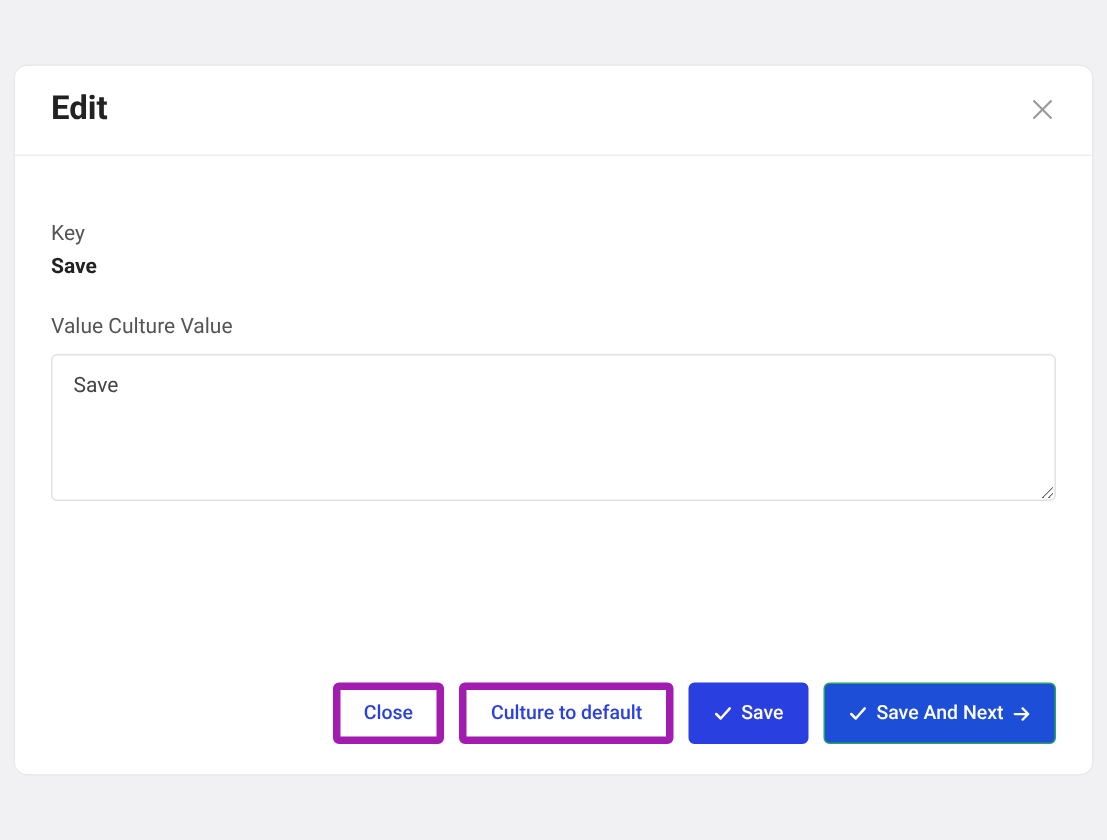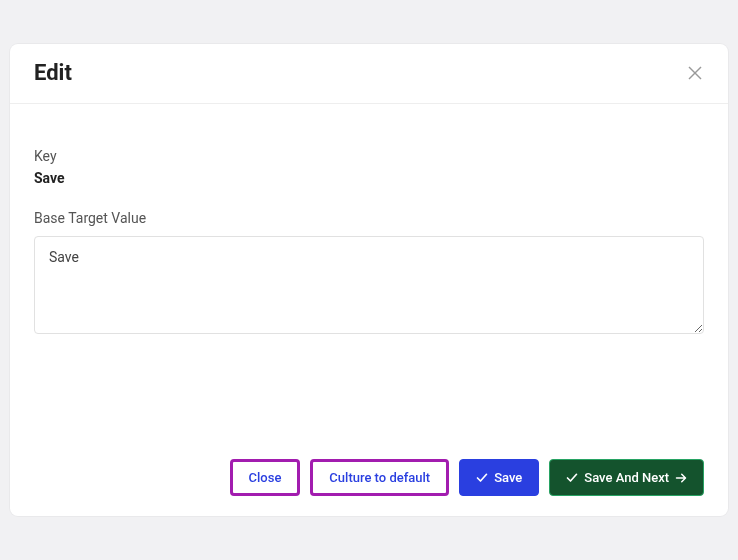--- a/index.html
+++ b/index.html
@@ -106,30 +106,30 @@
       font-weight: 500;
       cursor: pointer;
       display: inline-flex;
       align-items: center;
       gap: 6px;
       border: 1px solid transparent;
       font-family: inherit;
     }
     .btn-outline-primary {
       background: #ffffff;
-      border: 3px solid #a21caf;
+      border: 5px solid #a21caf;
       color: #2a3fe0;
     }
     .btn-primary {
       background: #2a3fe0;
       border: 1px solid #2a3fe0;
       color: #ffffff;
     }
     .btn-success {
-      background: #14532d;
+      background: #1d4ed8;
       border: 1px solid #27a363;
       color: #ffffff;
     }
     .btn svg {
       width: 12px;
       height: 12px;
     }
   </style>
 </head>
 <body>
@@ -147,21 +147,21 @@
   </div>
 
   <div class="modal-body">
 
     <div class="field-block">
       <div class="field-label">Key</div>
       <div class="field-value-bold">Save</div>
     </div>
 
     <div class="textarea-wrap">
-      <label class="textarea-label">Base Target Value</label>
+      <label class="textarea-label">Value Culture Value</label>
       <textarea style="">Save</textarea>
     </div>
 
     <div class="textarea-wrap">
     </div>
 
   </div>
 
   <div class="modal-footer">
     <button class="btn btn-outline-primary">

